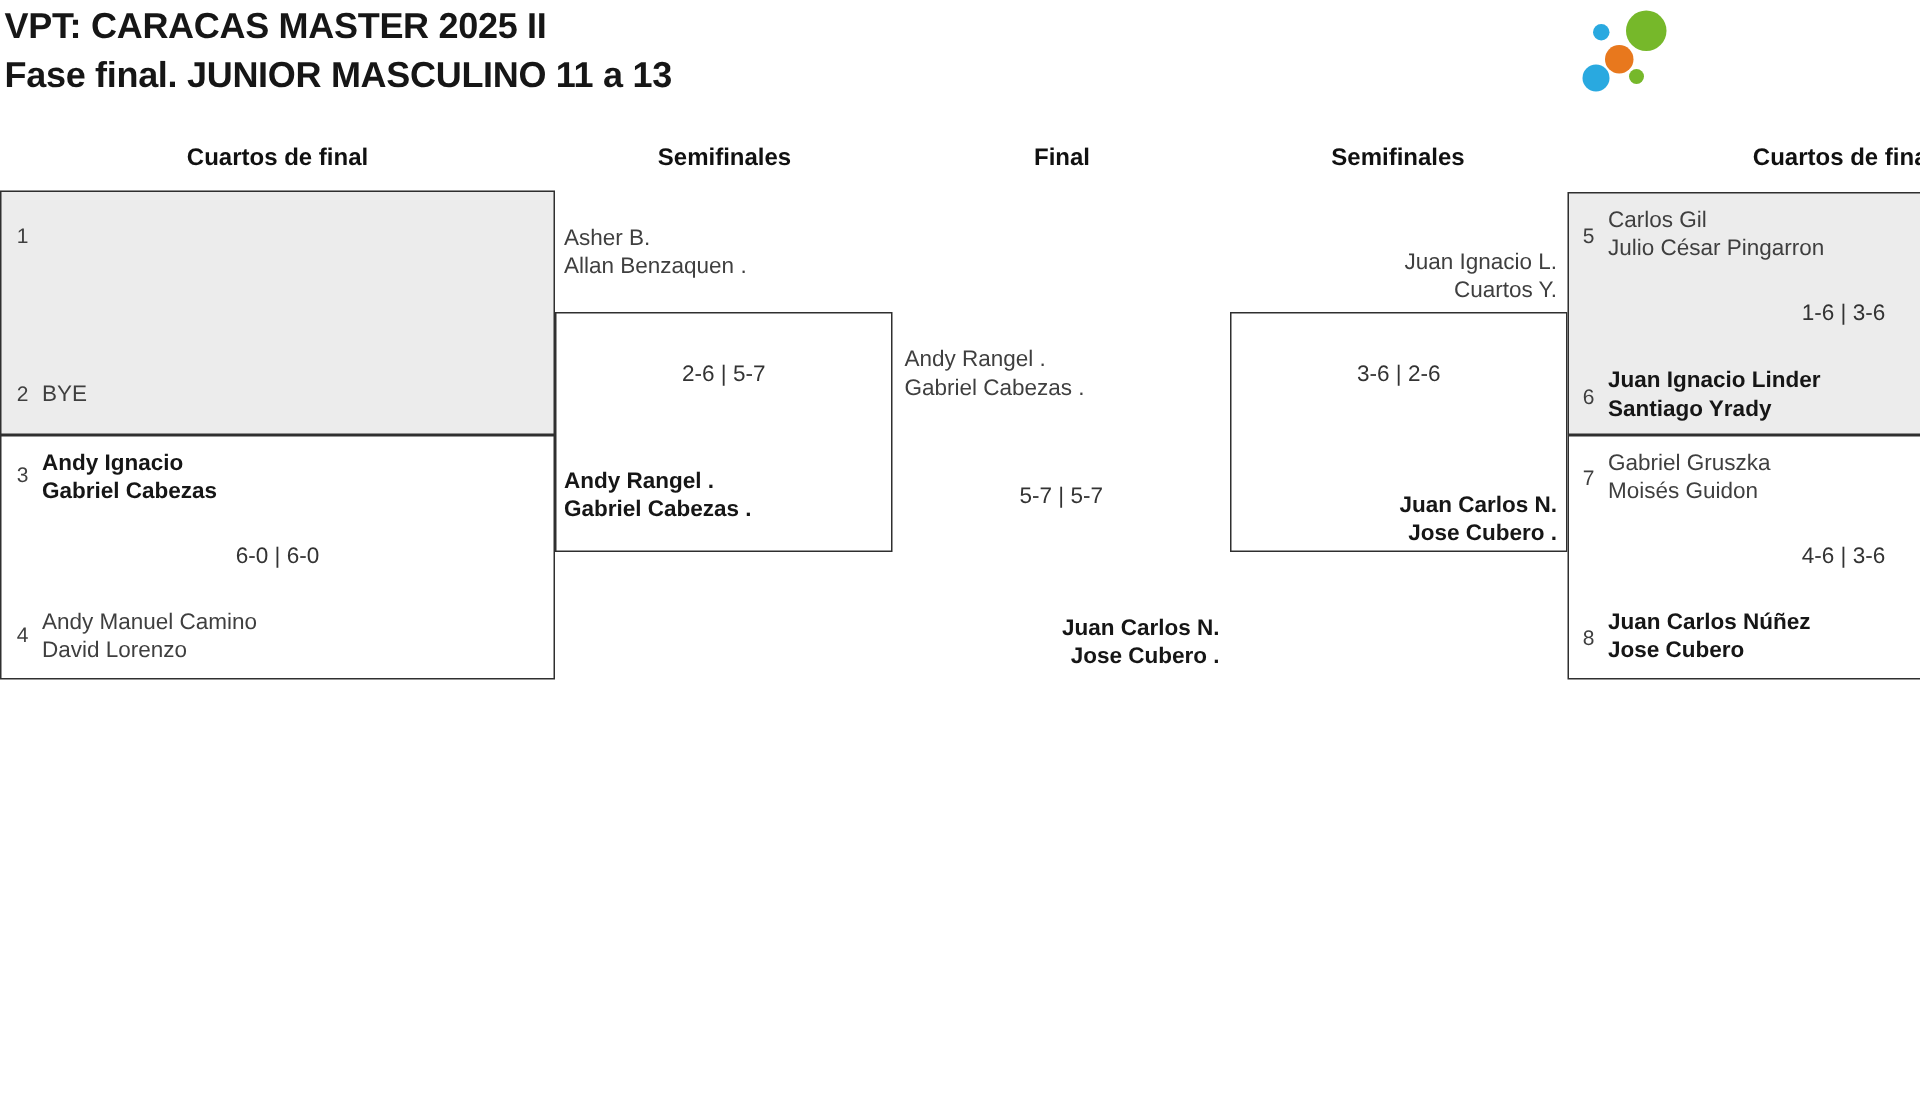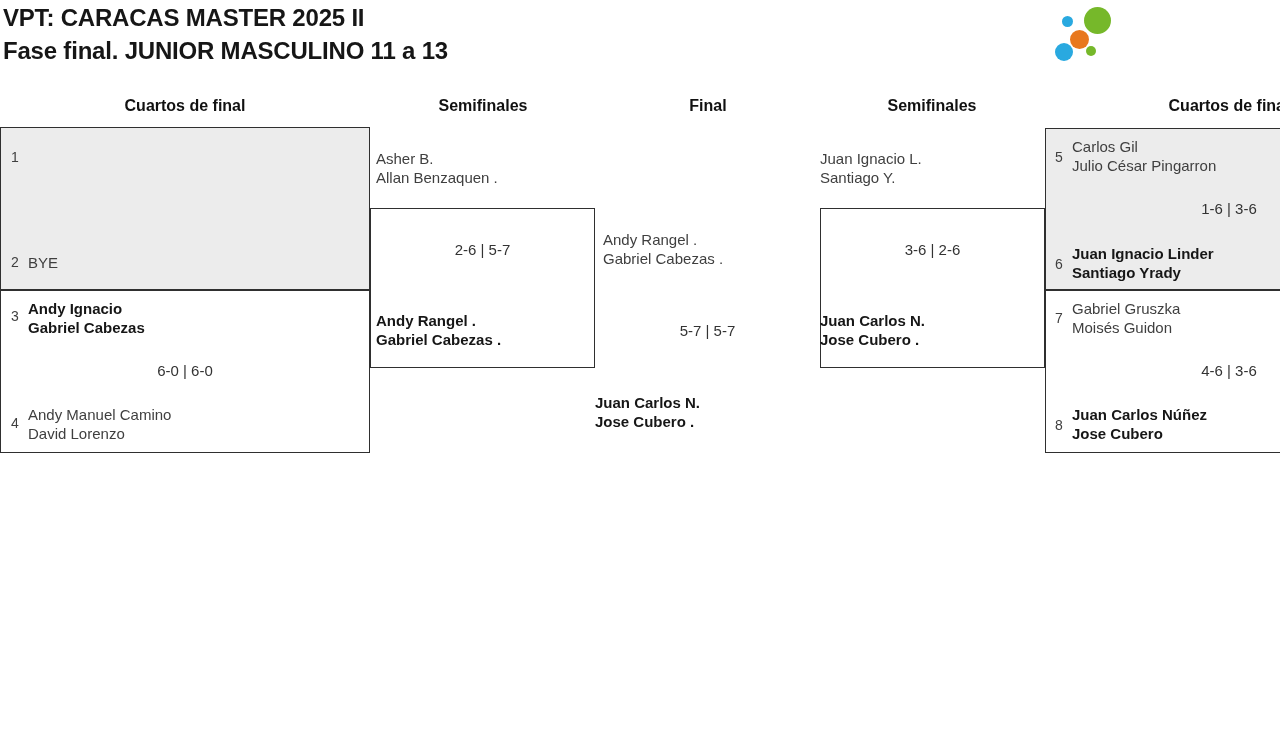--- a/index.html
+++ b/index.html
@@ -24,21 +24,21 @@
   
   .round-header{position:absolute;top:97px;width:200px;text-align:center;font-weight:700;font-size:16px;color:#111;}
 
   
   .box{position:absolute;box-sizing:border-box;border:1px solid #2f2f2f;background:#fff;}
   .box.shaded{background:#ececec;}
 
   
   .names{position:absolute;font-size:15px;line-height:19px;color:#3f3f3f;white-space:nowrap;}
   .names.winner{font-weight:700;color:#161616;}
-  .names.alignr{}
+  .names.alignr{text-align:right;margin-top:16px;}
   .seed{position:absolute;width:16px;text-align:center;font-size:14px;line-height:19px;color:#3f3f3f;}
   .score{position:absolute;text-align:center;font-size:15px;line-height:16px;color:#333;}
 </style>
 </head>
 <body>
 
 <div id="app">
 
   <div class="title">
     <div>VPT: CARACAS MASTER 2025 II</div>
@@ -99,21 +99,21 @@
     <div>Gabriel Cabezas .</div>
   </div>
   <div class="score" style="left:595px;top:323px;width:225px">5-7 | 5-7</div>
   <div class="names winner alignr" style="left:595px;top:393px;width:218px">
     <div>Juan Carlos N.</div>
     <div>Jose Cubero .</div>
   </div>
 
   <div class="names alignr" style="left:820px;top:149px;width:218px">
     <div>Juan Ignacio L.</div>
-    <div>Santiago Y.</div>
+    <div>Cuartos Y.</div>
   </div>
   <div class="score" style="left:820px;top:242px;width:225px">3-6 | 2-6</div>
   <div class="names winner alignr" style="left:820px;top:311px;width:218px">
     <div>Juan Carlos N.</div>
     <div>Jose Cubero .</div>
   </div>
 
   <div class="seed" style="left:1051px;top:148px">5</div>
   <div class="names" style="left:1072px;top:137px">
     <div>Carlos Gil</div>

